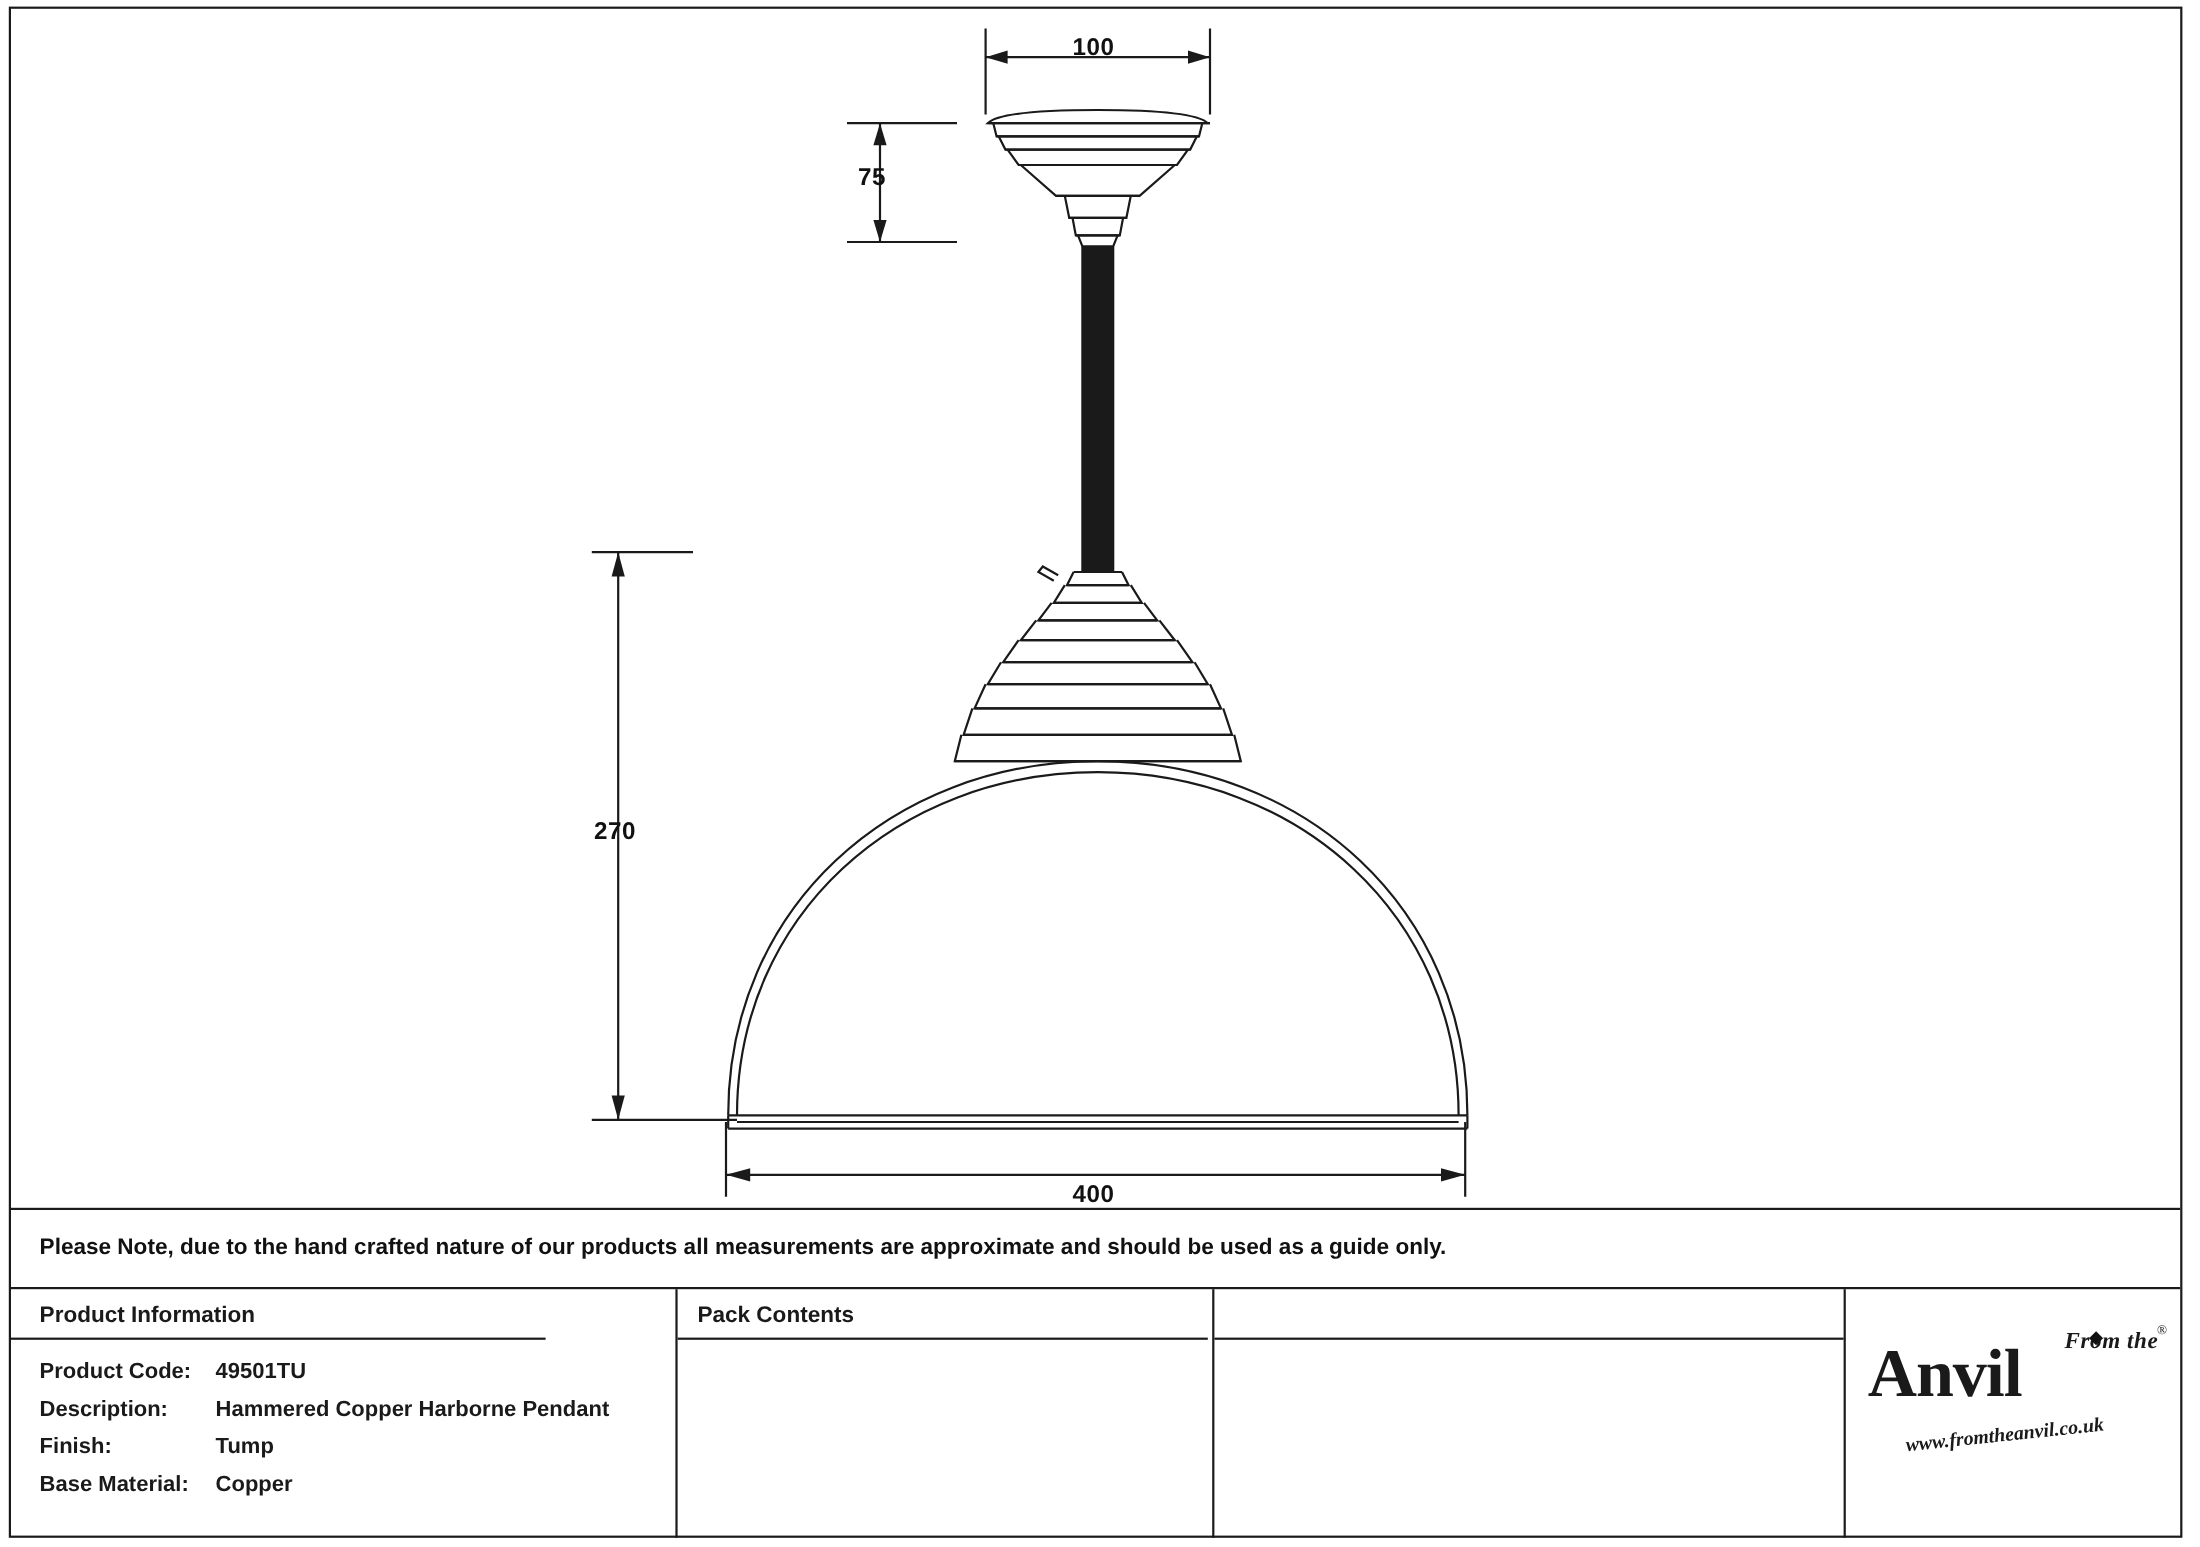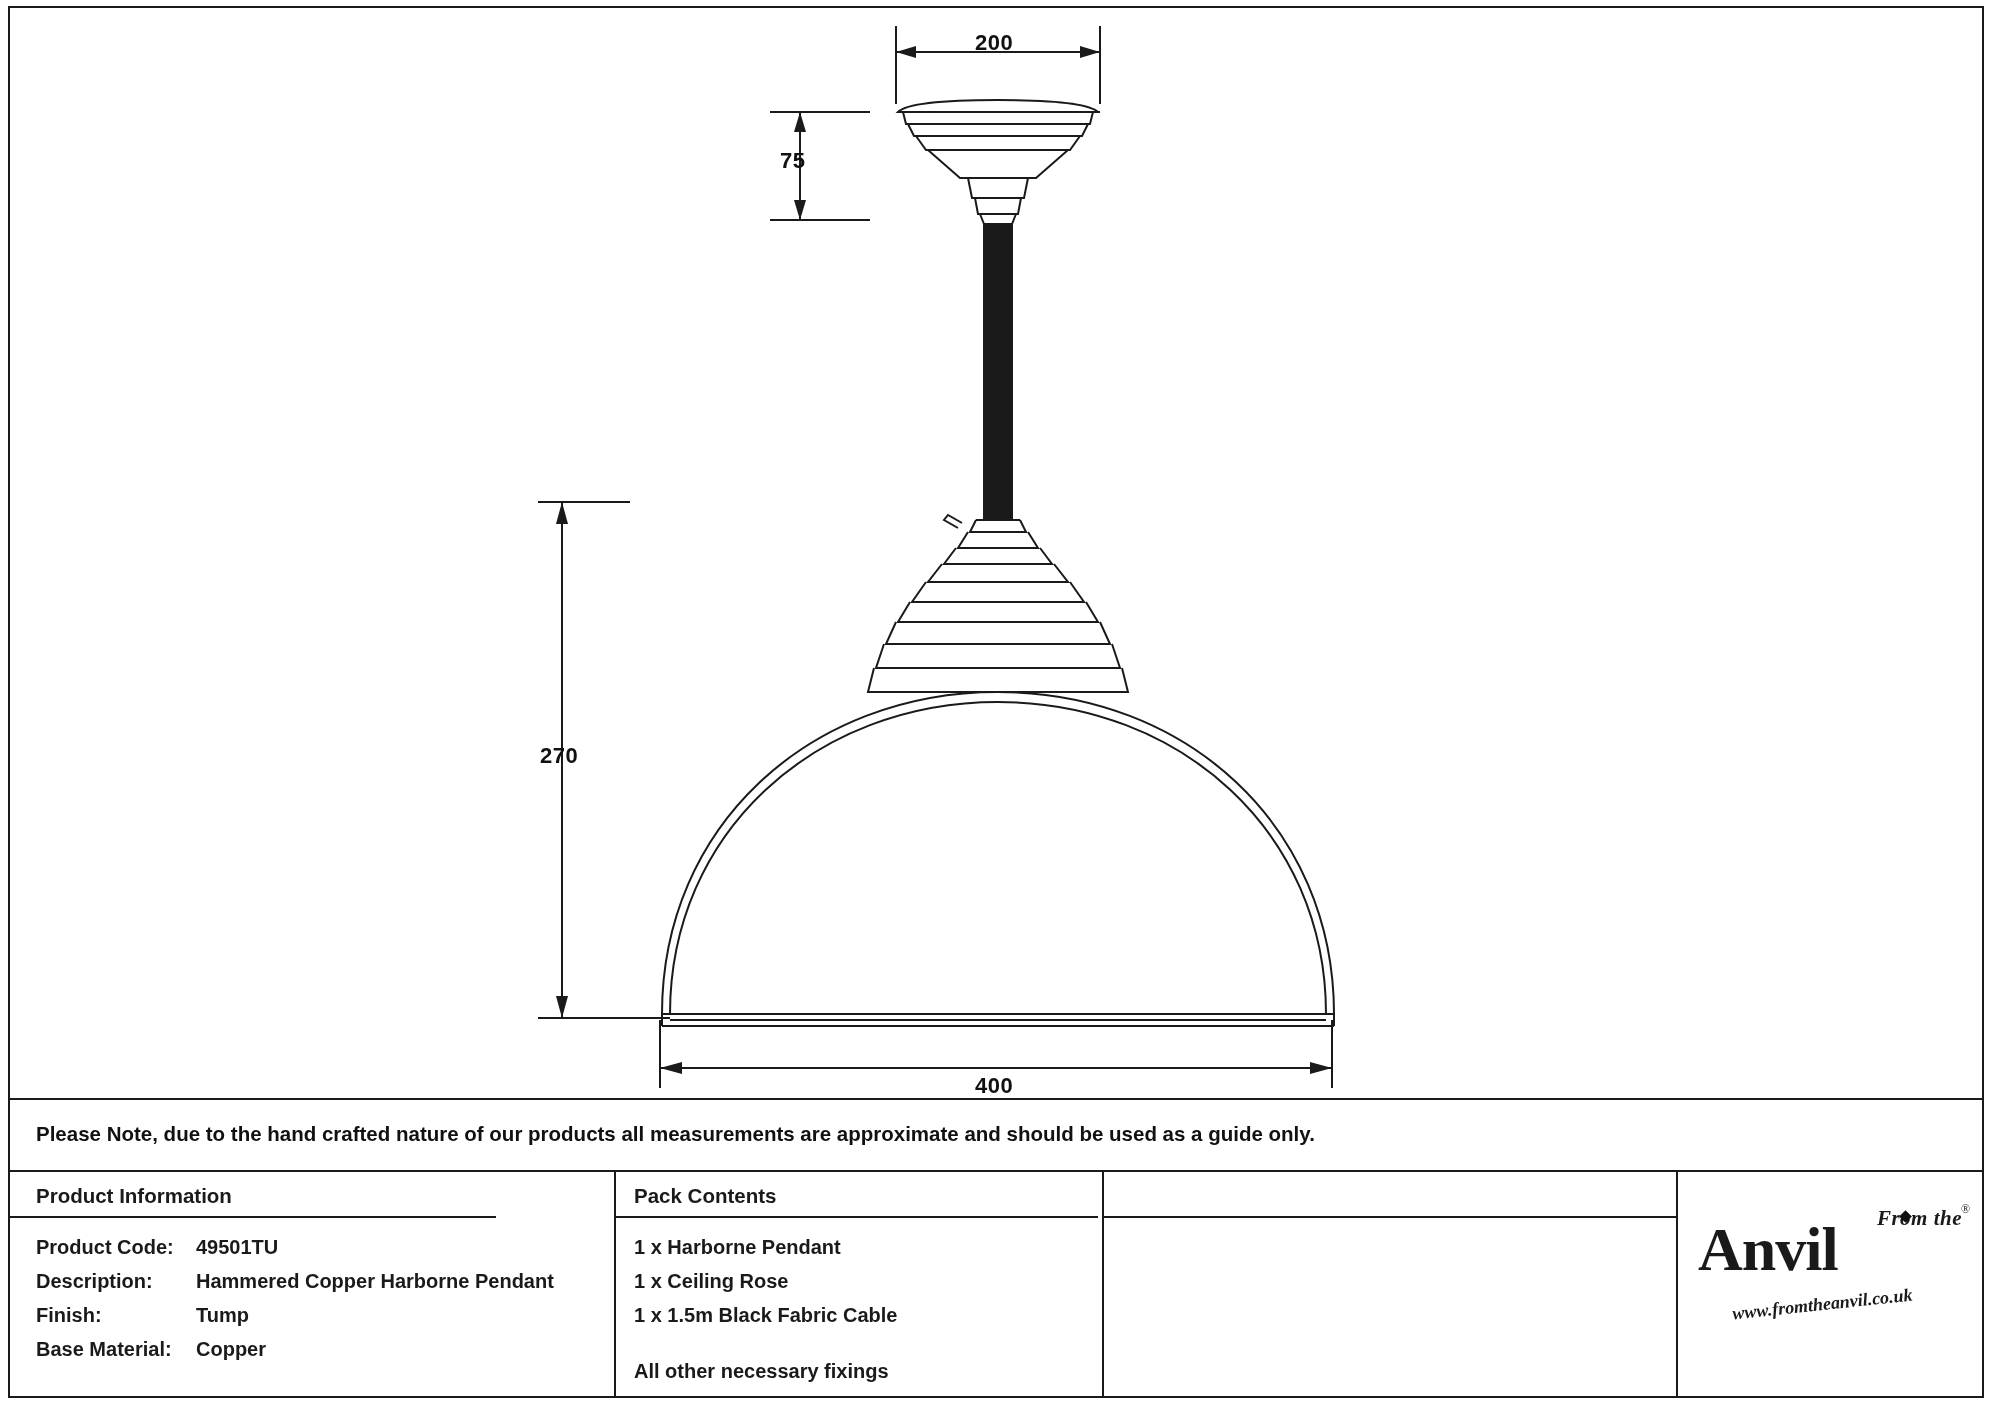--- a/index.html
+++ b/index.html
@@ -253,21 +253,21 @@
 
           <line x1="652" y1="1006" x2="1324" y2="1006"></line>
           <line x1="652" y1="1018" x2="1324" y2="1018"></line>
           <path d="M652 1006 L652 1018"></path>
           <path d="M1324 1006 L1324 1018"></path>
           <line x1="660" y1="1012" x2="1316" y2="1012"></line>
         </g>
       </g>
     </svg>
 
-    <div class="dim" id="dim-120">200</div>
+    <div class="dim" id="dim-120">100</div>
     <div class="dim" id="dim-75">75</div>
     <div class="dim" id="dim-270">270</div>
     <div class="dim" id="dim-400">400</div>
   </div>
 
   <div class="note-row">
     <div class="note-text">Please Note, due to the hand crafted nature of our products all measurements are approximate and should be used as a guide only.</div>
   </div>
 
   <div class="info-table">
@@ -288,27 +288,20 @@
         </div>
         <div class="spec-row">
           <span class="spec-label">Base Material:</span><span class="spec-val">Copper</span>
         </div>
       </div>
     </div>
 
     <div class="col col-b">
       <div class="col-head">
         <span>Pack Contents</span>
-      </div>
-      <div class="pack-list">
-        <div class="pack-item">1 x Harborne Pendant</div>
-        <div class="pack-item">1 x Ceiling Rose</div>
-        <div class="pack-item">1 x 1.5m Black Fabric Cable</div>
-        <div class="pack-gap"></div>
-        <div class="pack-item">All other necessary fixings</div>
       </div>
     </div>
 
     <div class="col col-c">
       <div class="col-head">
         <span></span>
       </div>
     </div>
 
     <div class="col col-d">

